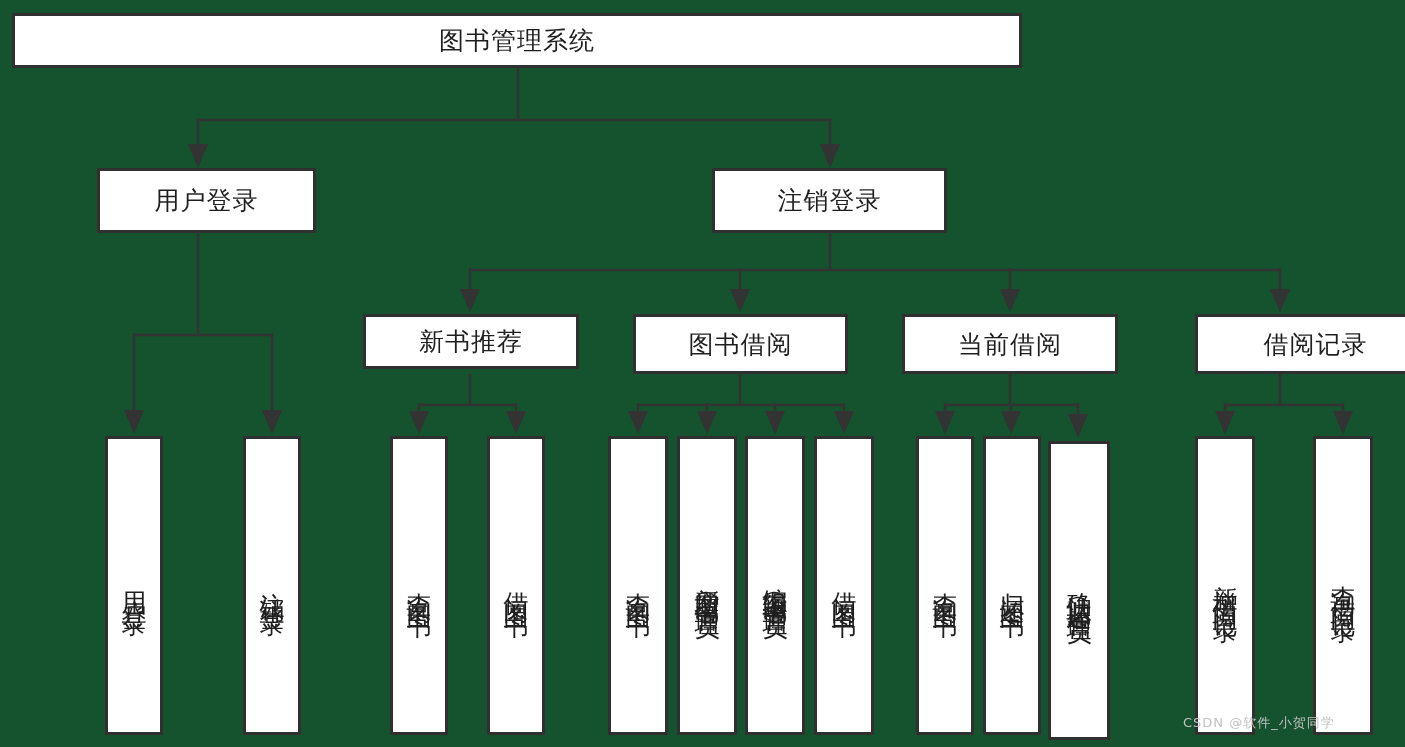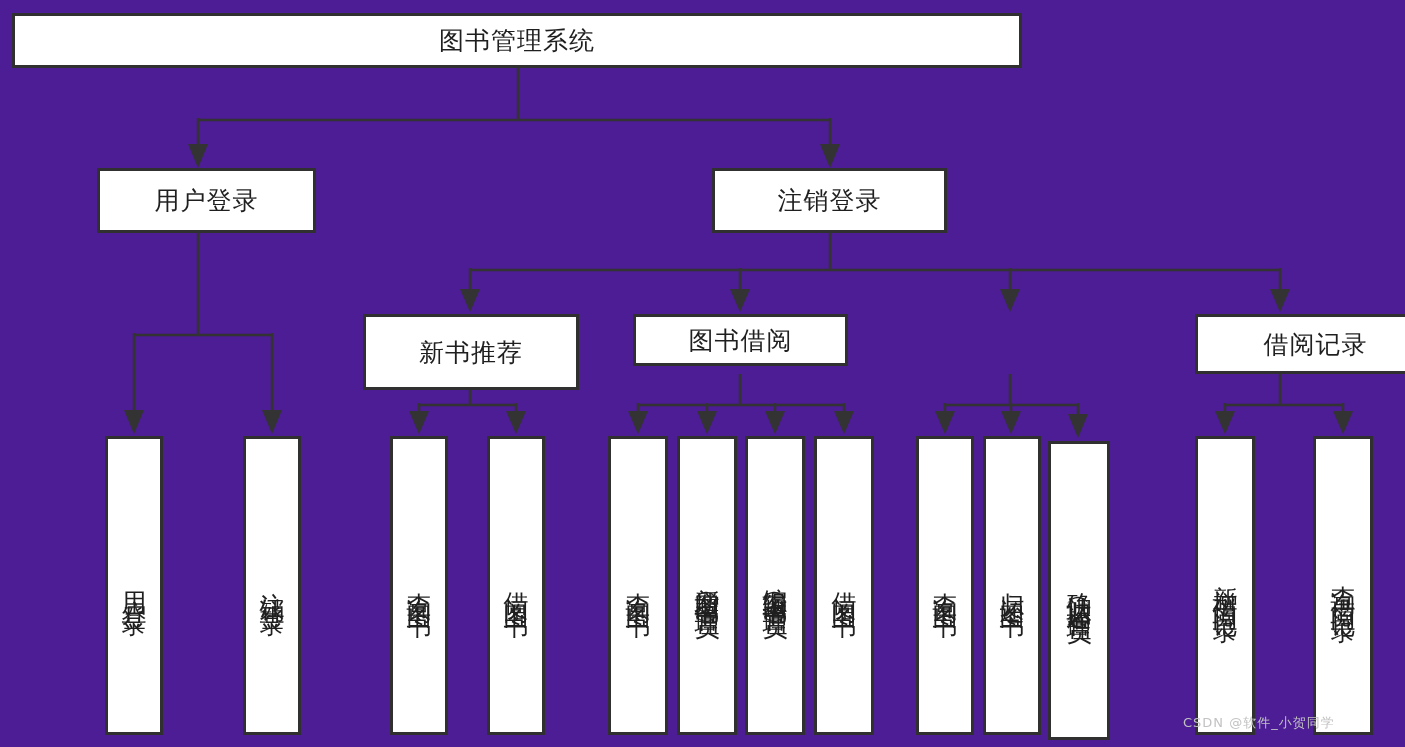--- a/index.html
+++ b/index.html
@@ -1,17 +1,17 @@
 <!DOCTYPE html>
 <html><head>
 <meta charset="utf-8">
 <style>
   html,body { margin:0; padding:0; background:#ffffff; }
   .canvas {
-    position:relative; width:1405px; height:747px; background:#4c1d95;
+    position:relative; width:1405px; height:747px; background:#14532d;
     font-family:"DejaVu Sans","Liberation Sans",sans-serif;
     overflow:hidden;
   }
   .wires { position:absolute; left:0; top:0; width:1405px; height:747px; }
   .wires path { stroke:#333333; stroke-width:2.5; fill:none; }
   .wires polygon { fill:#333333; stroke:none; }
   .box {
     position:absolute; box-sizing:border-box; background:#ffffff;
     border:3px solid #303030; color:#1f1f1f;
     display:flex; align-items:center; justify-content:center;
@@ -72,25 +72,28 @@
     <span>图书管理系统</span>
   </div>
 
   <div class="box box-h" style="left:97px;top:168px;width:219px;height:65px">
     <span>用户登录</span>
   </div>
   <div class="box box-h" style="left:712px;top:168px;width:235px;height:65px">
     <span>注销登录</span>
   </div>
 
-  <div class="box box-h" style="left:363px;top:314px;width:216px;height:76px">
+  <div class="box box-h" style="left:363px;top:314px;width:216px;height:55px">
     <span>新书推荐</span>
   </div>
-  <div class="box box-h" style="left:633px;top:314px;width:215px;height:52px">
+  <div class="box box-h" style="left:633px;top:314px;width:215px;height:60px">
     <span>图书借阅</span>
+  </div>
+  <div class="box box-h" style="left:902px;top:314px;width:216px;height:60px">
+    <span>当前借阅</span>
   </div>
   <div class="box box-h" style="left:1195px;top:314px;width:241px;height:60px">
     <span>借阅记录</span>
   </div>
 
   <div class="box box-v" style="left:105px;top:436px;width:58px;height:299px">
     <span>用户登录</span>
   </div>
   <div class="box box-v" style="left:243px;top:436px;width:58px;height:299px">
     <span>注销登录</span>

